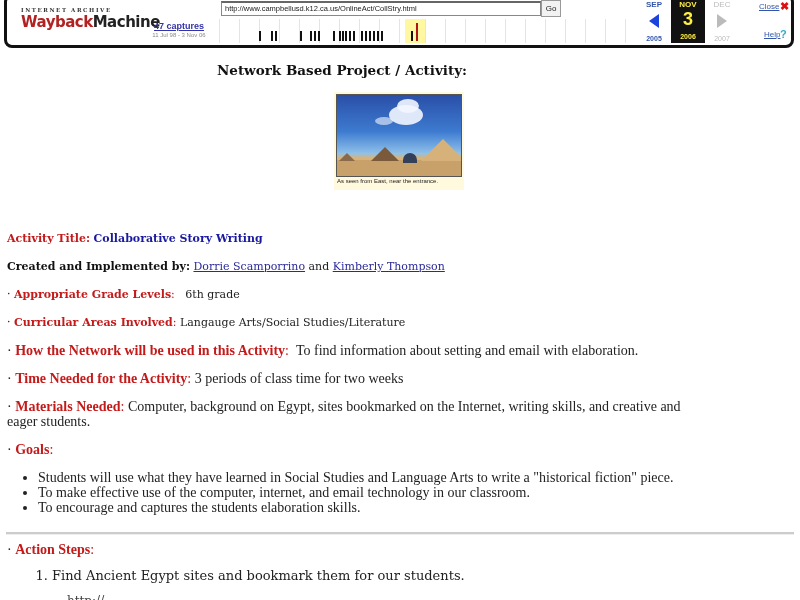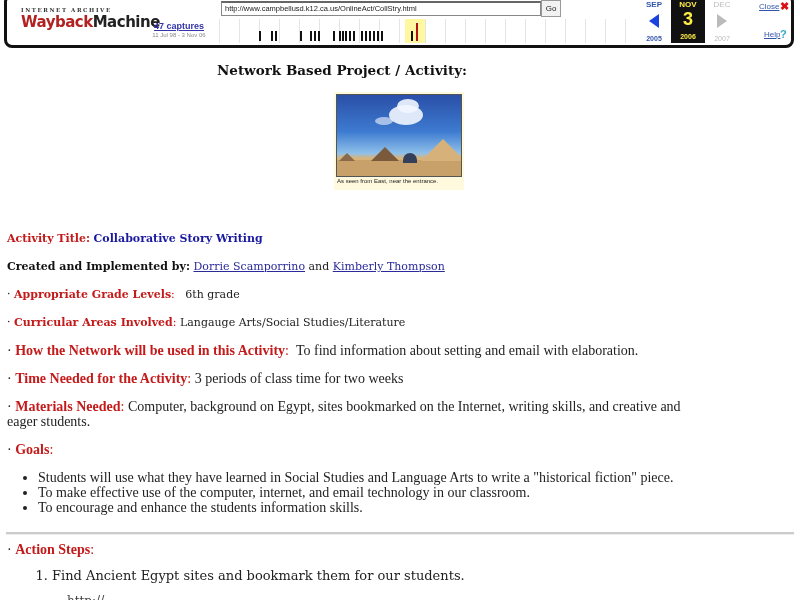--- a/index.html
+++ b/index.html
@@ -272,21 +272,21 @@
 </div>
 
 <div class="row condensed" style="top:442px;">
   <span class="val">·</span>
   <span class="lbl">Goals</span><span class="lbl" style="font-weight:normal">:</span>
 </div>
 
 <ul class="goals">
   <li>Students will use what they have learned in Social Studies and Language Arts to write a "historical fiction" piece.</li>
   <li>To make effective use of the computer, internet, and email technology in our classroom.</li>
-  <li>To encourage and enhance the students information skills.</li>
+  <li>To encourage and captures the students elaboration skills.</li>
 </ul>
 
 <hr class="sep">
 
 <div class="row condensed" style="top:542px;">
   <span class="val">·</span>
   <span class="lbl">Action Steps</span><span class="lbl" style="font-weight:normal">:</span>
 </div>
 
 <ol class="steps">

